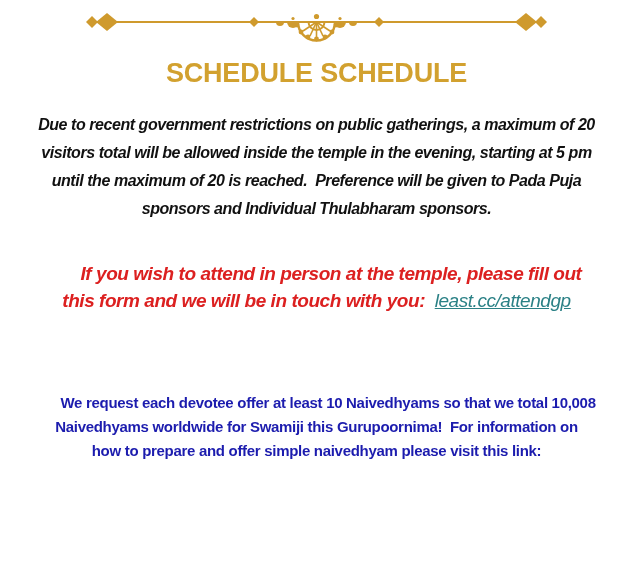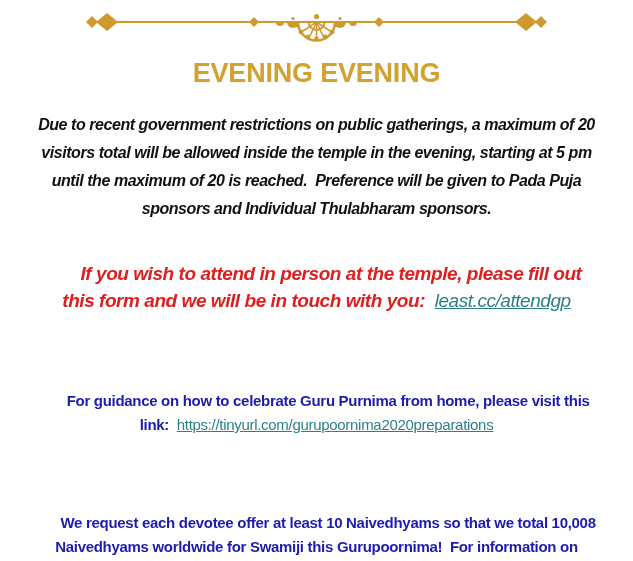--- a/index.html
+++ b/index.html
@@ -106,38 +106,34 @@
         <path d="M 287 16 A 6 6 0 0 0 299 16 Z" stroke="none"></path>
         <path d="M 334 16 A 6 6 0 0 0 346 16 Z" stroke="none"></path>
         <path d="M 276 16 A 4 4 0 0 0 284 16 Z" stroke="none"></path>
         <path d="M 349 16 A 4 4 0 0 0 357 16 Z" stroke="none"></path>
         <circle cx="293" cy="12.5" r="1.6" stroke="none"></circle>
         <circle cx="340" cy="12.5" r="1.6" stroke="none"></circle>
       </g>
     </svg>
   </div>
 
-  <h1 class="page-title">EVENING EVENING</h1>
+  <h1 class="page-title">SCHEDULE SCHEDULE</h1>
 
   <div class="content">
 
     <p class="p-restrictions">Due to recent government restrictions on public gatherings, a maximum of 20
 visitors total will be allowed inside the temple in the evening, starting at 5 pm
 until the maximum of 20 is reached.  Preference will be given to Pada Puja
 sponsors and Individual Thulabharam sponsors.</p>
 
     <p class="p-attend">
       <span>If you wish to attend in person at the temple, please fill out
 this form and we will be in touch with you:  </span><a class="doc-link" href="#">least.cc/attendgp</a>
     </p>
 
-    <p class="p-blue p-guidance">
-      <span>For guidance on how to celebrate Guru Purnima from home, please visit this
-link:  </span><a class="doc-link" href="#">https://tinyurl.com/gurupoornima2020preparations</a>
-    </p>
 
     <p class="p-blue p-naivedhyam">
       <span>We request each devotee offer at least 10 Naivedhyams so that we total 10,008
 Naivedhyams worldwide for Swamiji this Gurupoornima!  For information on
 how to prepare and offer simple naivedhyam please visit this link:
 </span>
     </p>
 
   </div>
 </div>

